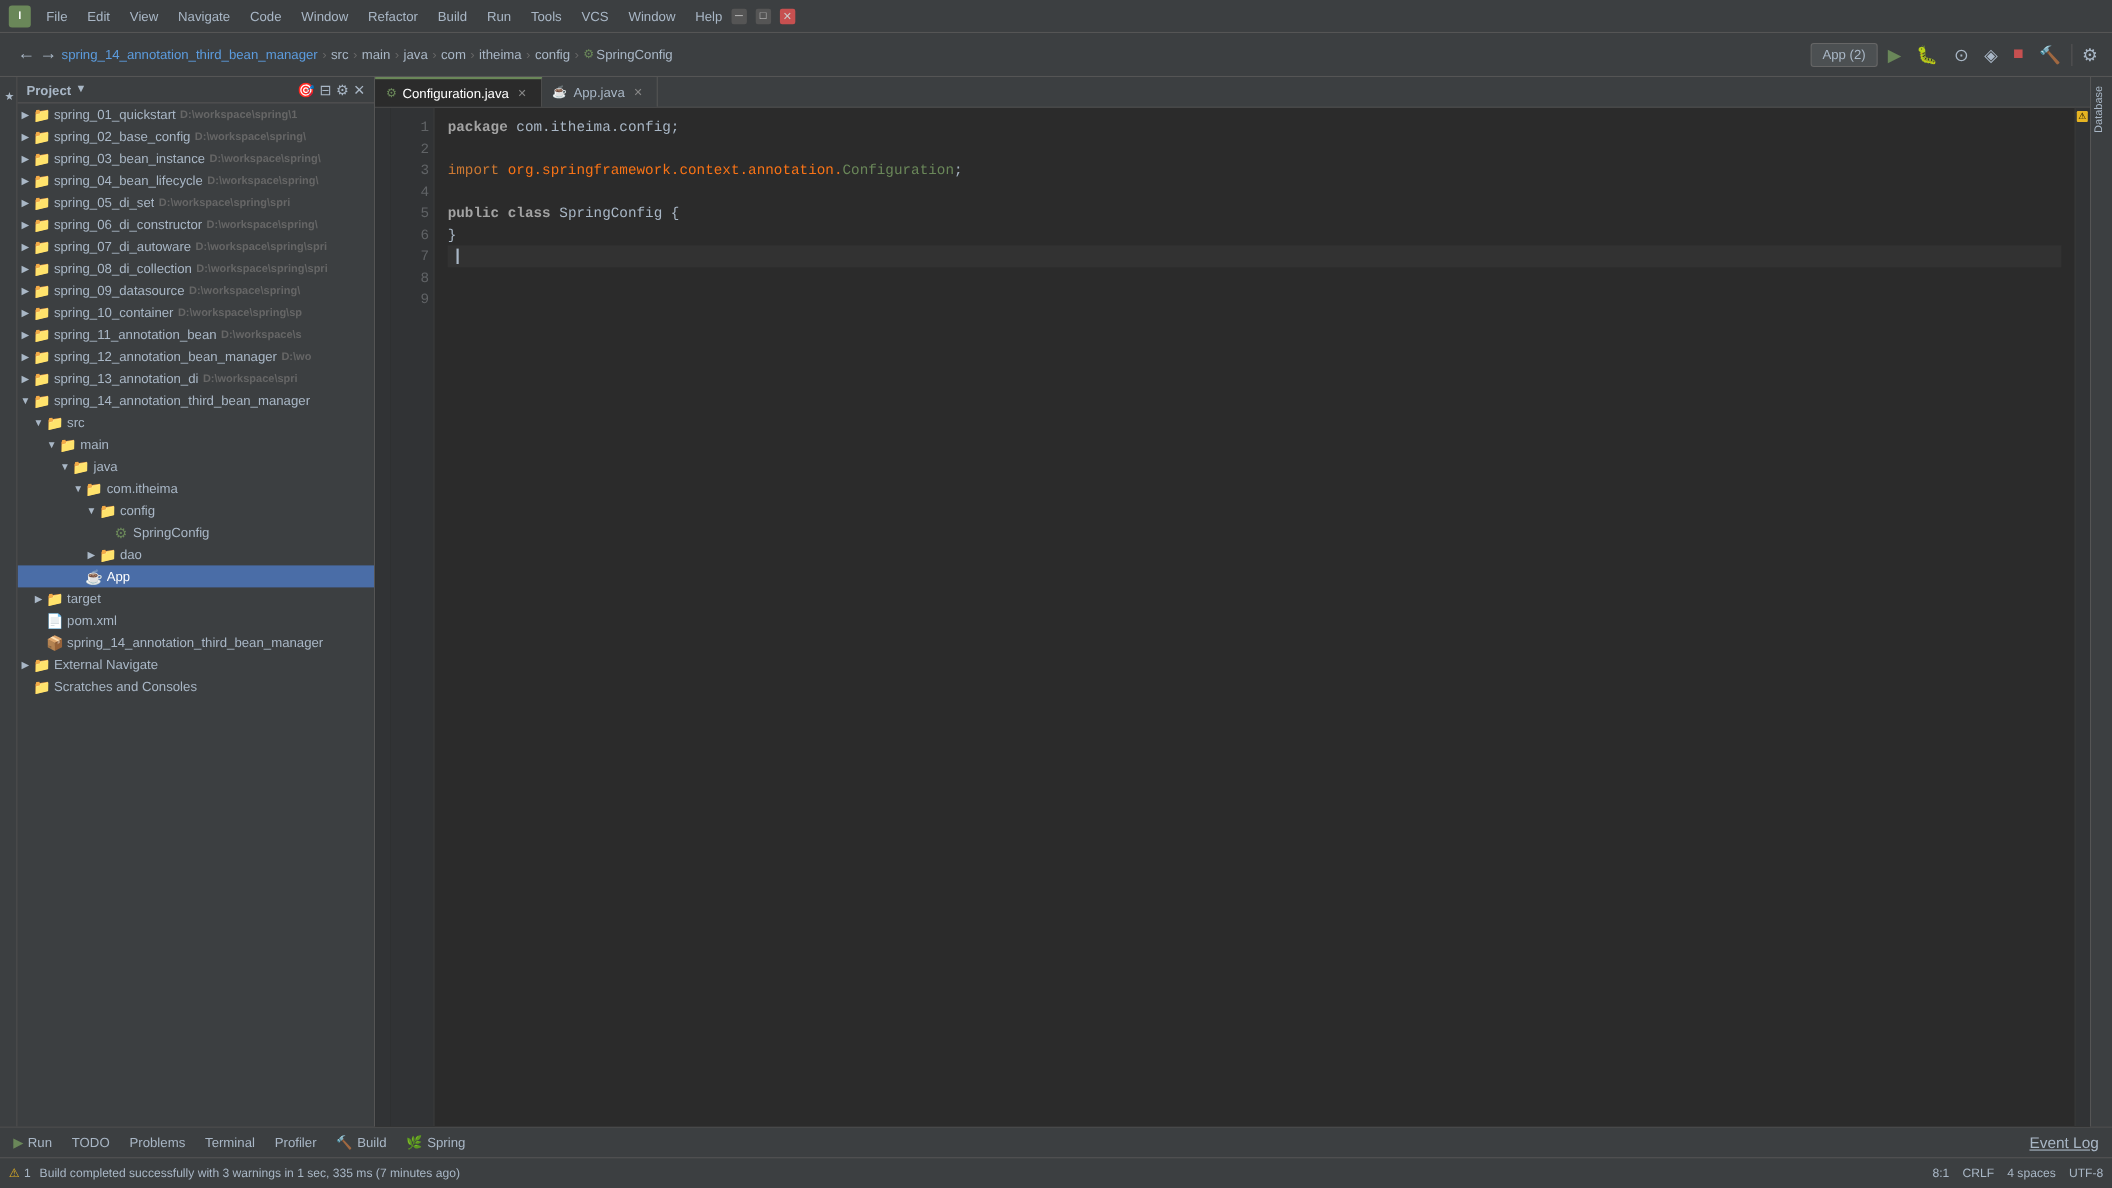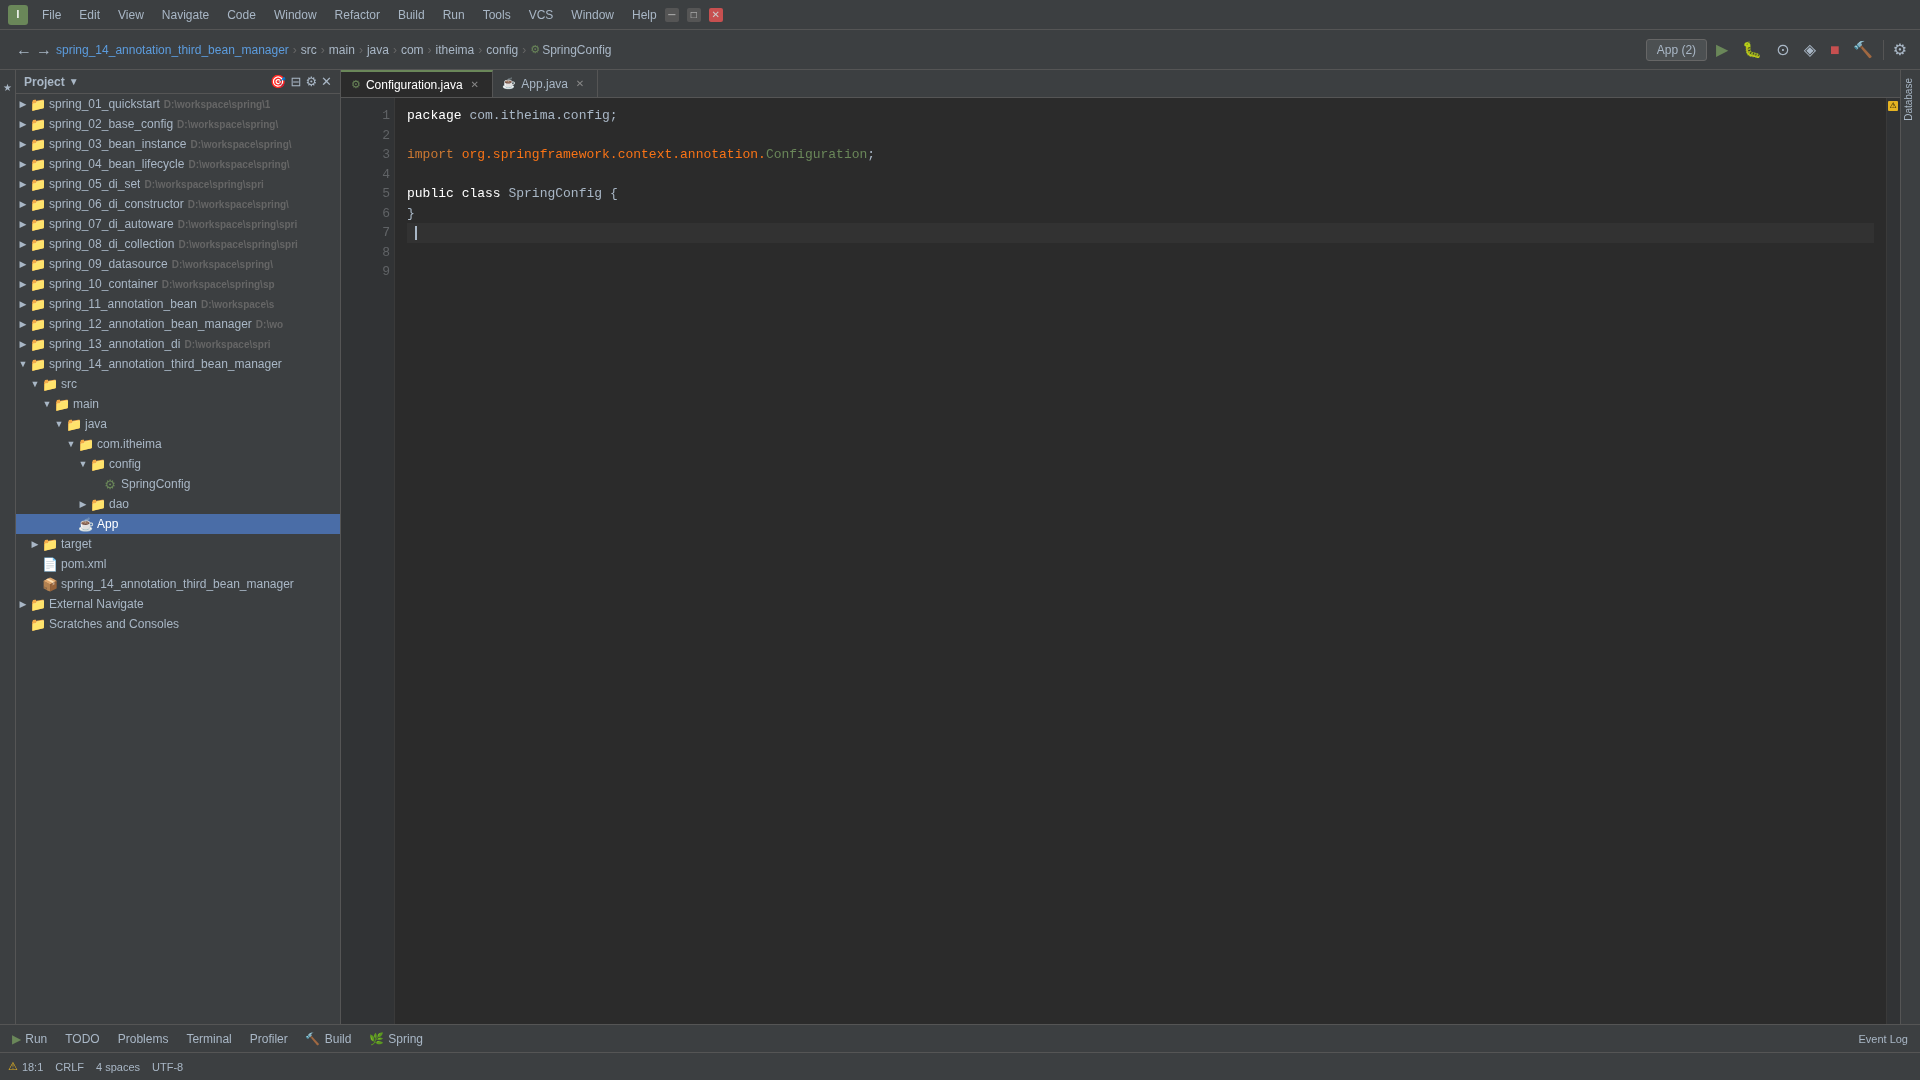--- a/index.html
+++ b/index.html
@@ -46,21 +46,21 @@
     #editor-area { flex: 1; display: flex; flex-direction: column; background: #2b2b2b; }
     #tabs-bar { background: #3c3f41; height: 28px; display: flex; align-items: stretch; border-bottom: 1px solid #555; }
     .tab { display: flex; align-items: center; padding: 0 10px; gap: 5px; cursor: pointer; border-right: 1px solid #555; font-size: 12px; color: #a9b7c6; background: #3c3f41; white-space: nowrap; }
     .tab.active { background: #2b2b2b; color: #fff; border-top: 2px solid #6a8759; }
     .tab .close-btn { color: #888; font-size: 10px; cursor: pointer; width: 14px; height: 14px; display: flex; align-items: center; justify-content: center; border-radius: 2px; }
 
     
     #code-editor { flex: 1; display: flex; background: #2b2b2b; overflow: hidden; }
     #line-numbers { width: 40px; background: #313335; color: #606366; font-family: 'Courier New', monospace; font-size: 13px; padding: 8px 4px 8px 8px; text-align: right; line-height: 1.5; border-right: 1px solid #3a3a3a; user-select: none; }
     #code-content { flex: 1; padding: 8px 12px; font-family: 'Courier New', monospace; font-size: 13px; line-height: 1.5; overflow: auto; position: relative; }
-    .kw { color: #ffffff; font-weight: normal; }
+    .kw { color: #a3a3a3; font-weight: bold; }
     .pkg { color: #a9b7c6; }
     .import-kw { color: #cc7832; }
 
     
     #sidebar-right { width: 20px; background: #3c3f41; border-left: 1px solid #555; display: flex; flex-direction: column; }
 
     
     #status-bar { background: #3c3f41; height: 28px; border-top: 1px solid #555; display: flex; align-items: center; padding: 0 8px; font-size: 11px; color: #a9b7c6; }
     #status-bar .warning-icon { color: #e6b422; margin-right: 4px; }
     #status-bar .status-msg { flex: 1; margin-left: 8px; }
@@ -423,25 +423,26 @@
   </div>
   <div class="bottom-tab">
     <span>🔨</span>
     <span>Build</span>
   </div>
   <div class="bottom-tab">
     <span style="color:#6a8759;">🌿</span>
     <span>Spring</span>
   </div>
   <div style="flex:1;"></div>
-  <div style="font-size:11px;color:#a9b7c6;padding:4px 8px;cursor:pointer;">Event Log</div>
+  <div style="font-size:14px;color:#a9b7c6;padding:4px 8px;cursor:pointer;text-decoration:underline;">Event Log</div>
 </div>
 
 <div id="status-bar">
   <span class="warning-icon">⚠</span>
   <span>1</span>
+  <span class="status-msg">Build completed successfully with 3 warnings in 1 sec, 335 ms (7 minutes ago)</span>
   <div class="right-items">
     <span>8:1</span>
     <span>CRLF</span>
     <span>4 spaces</span>
     <span>UTF-8</span>
   </div>
 </div>
 
 </body></html>

